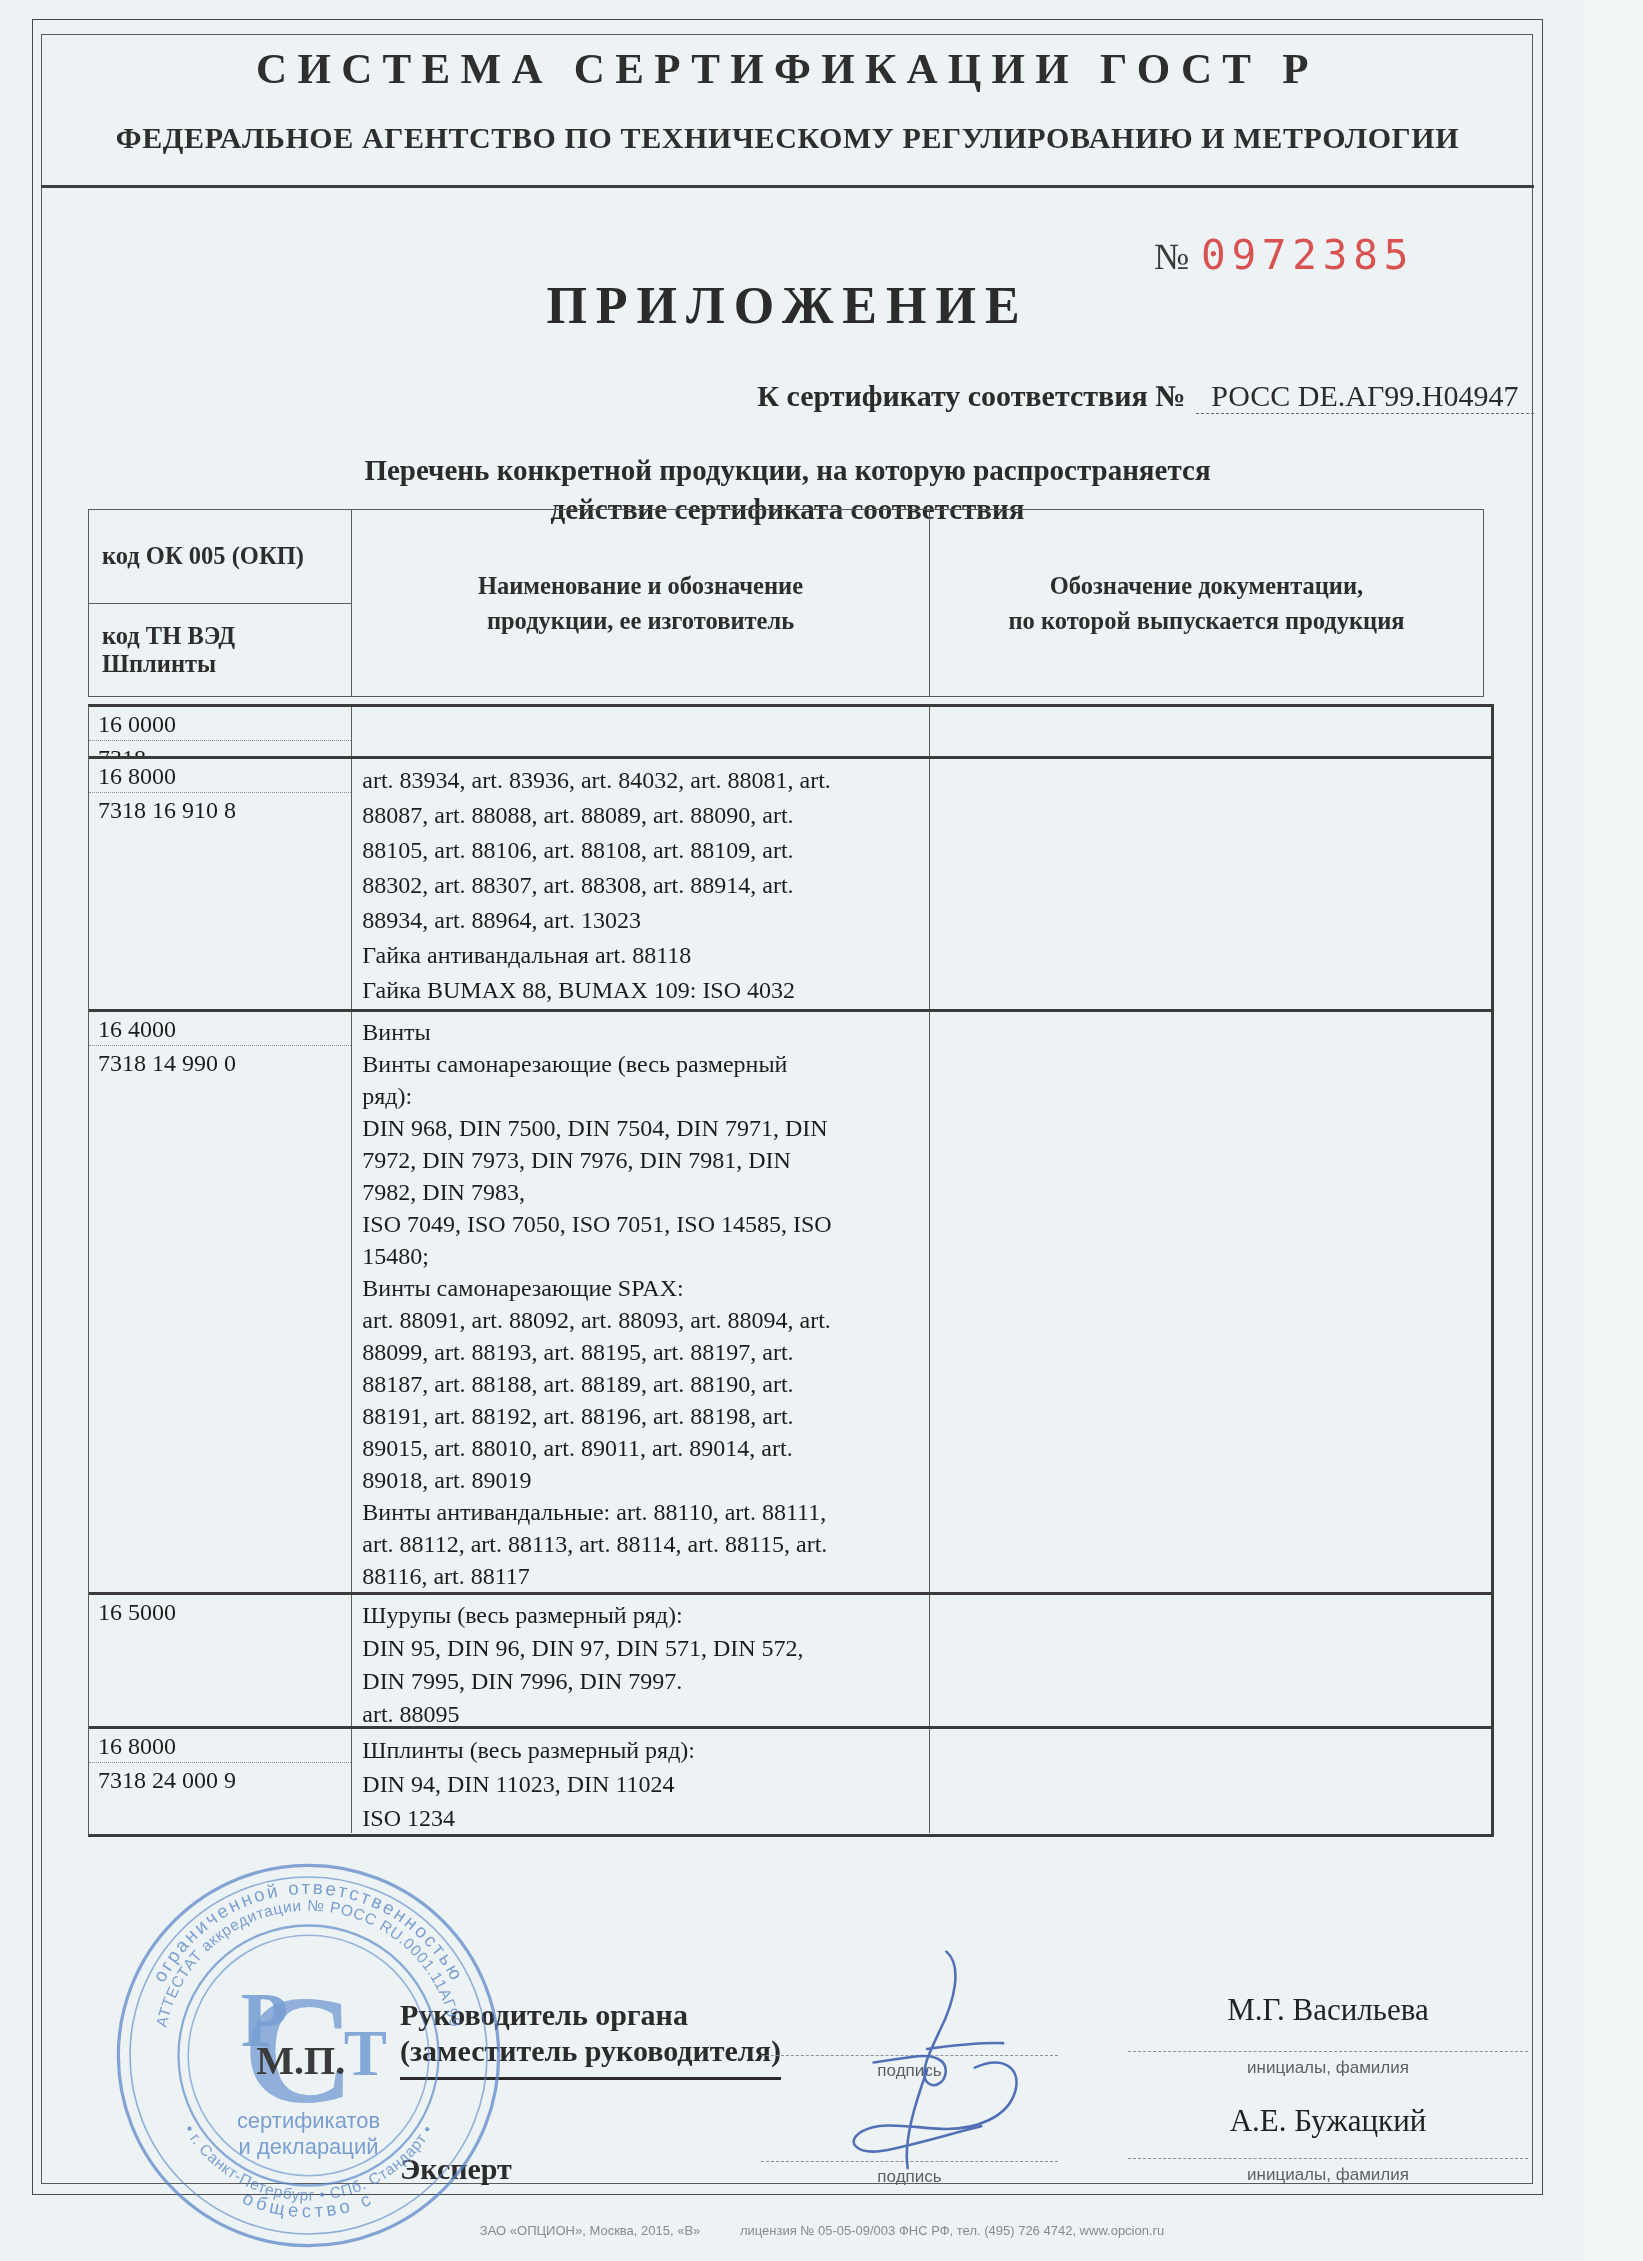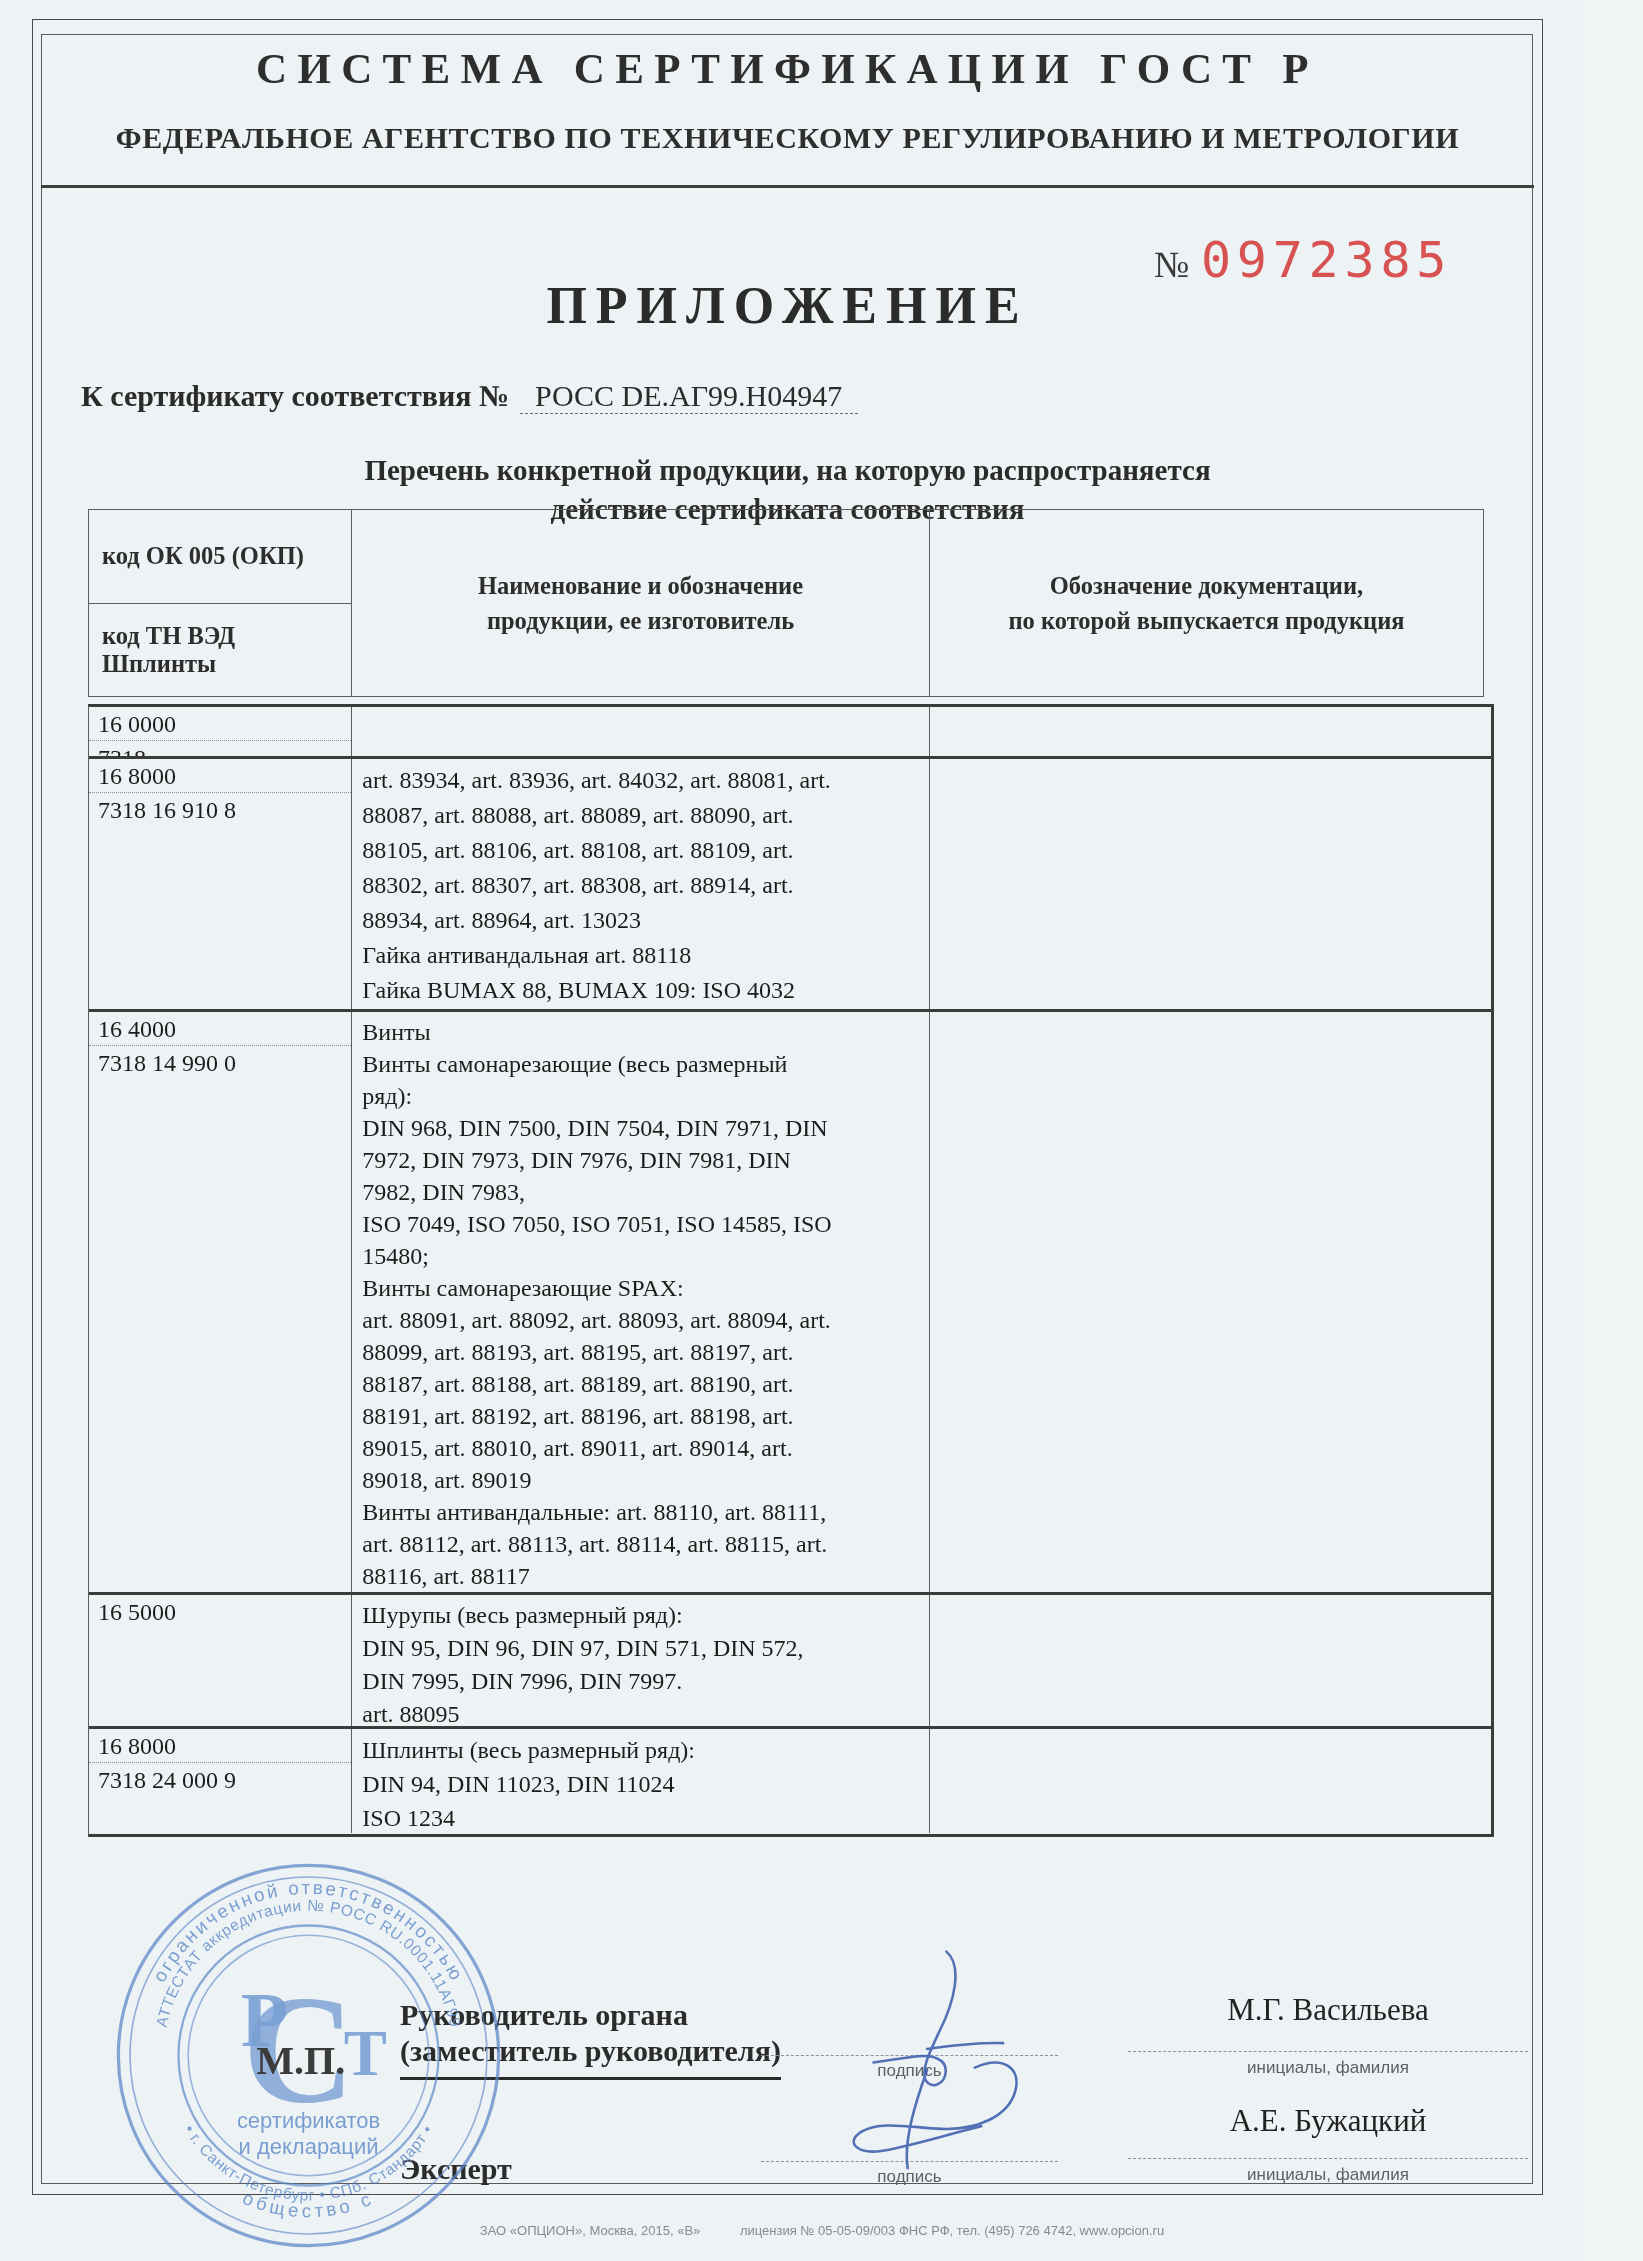--- a/index.html
+++ b/index.html
@@ -14,26 +14,26 @@
 
   
   .sys-title{position:absolute;left:41px;top:44px;width:1493px;text-align:center;
              font-size:43px;font-weight:bold;letter-spacing:10.3px;color:#2e2e2e;}
   .agency{position:absolute;left:41px;top:121px;width:1493px;text-align:center;
           font-size:30px;font-weight:bold;letter-spacing:0.6px;color:#2e2e2e;}
 
   
   .blank-no{position:absolute;left:1154px;top:231px;display:flex;align-items:baseline;}
   .blank-no .nosign{font-size:37px;color:#3a3a3a;margin-right:11.6px;}
-  .blank-no .digits{font-family:"DejaVu Sans Mono",monospace;font-size:50px;letter-spacing:5.8px;color:#d85252;}
+  .blank-no .digits{font-family:"DejaVu Sans Mono",monospace;font-size:41px;letter-spacing:5.8px;color:#d85252;}
 
   .doc-title{position:absolute;left:41px;top:276px;width:1493px;text-align:center;
              font-size:52px;font-weight:bold;letter-spacing:9px;color:#2b2b2b;}
 
-  .cert-line{position:absolute;left:41px;top:379px;width:1493px;text-align:left;color:#2b2b2b;padding-left:40px;}
+  .cert-line{position:absolute;left:41px;top:379px;width:1493px;text-align:right;color:#2b2b2b;}
   .cert-line .lbl{font-size:30px;font-weight:bold;}
   .cert-line .val{font-size:30px;padding:0 15.5px 1.3px 15.5px;border-bottom:1.9px dashed #6a6a6a;}
 
   .subtitle{position:absolute;left:41px;top:451px;width:1493px;text-align:center;
             font-size:29px;font-weight:bold;line-height:39px;color:#2b2b2b;white-space:pre-line;}
 
   
   .thead{position:absolute;left:88px;top:509px;width:1396px;height:188px;border:1.3px solid #5c5c5c;
          box-sizing:border-box;display:flex;color:#2d2d2d;}
   .thead .c1{width:263px;box-sizing:border-box;border-right:1.3px solid #5c5c5c;display:flex;flex-direction:column;}

